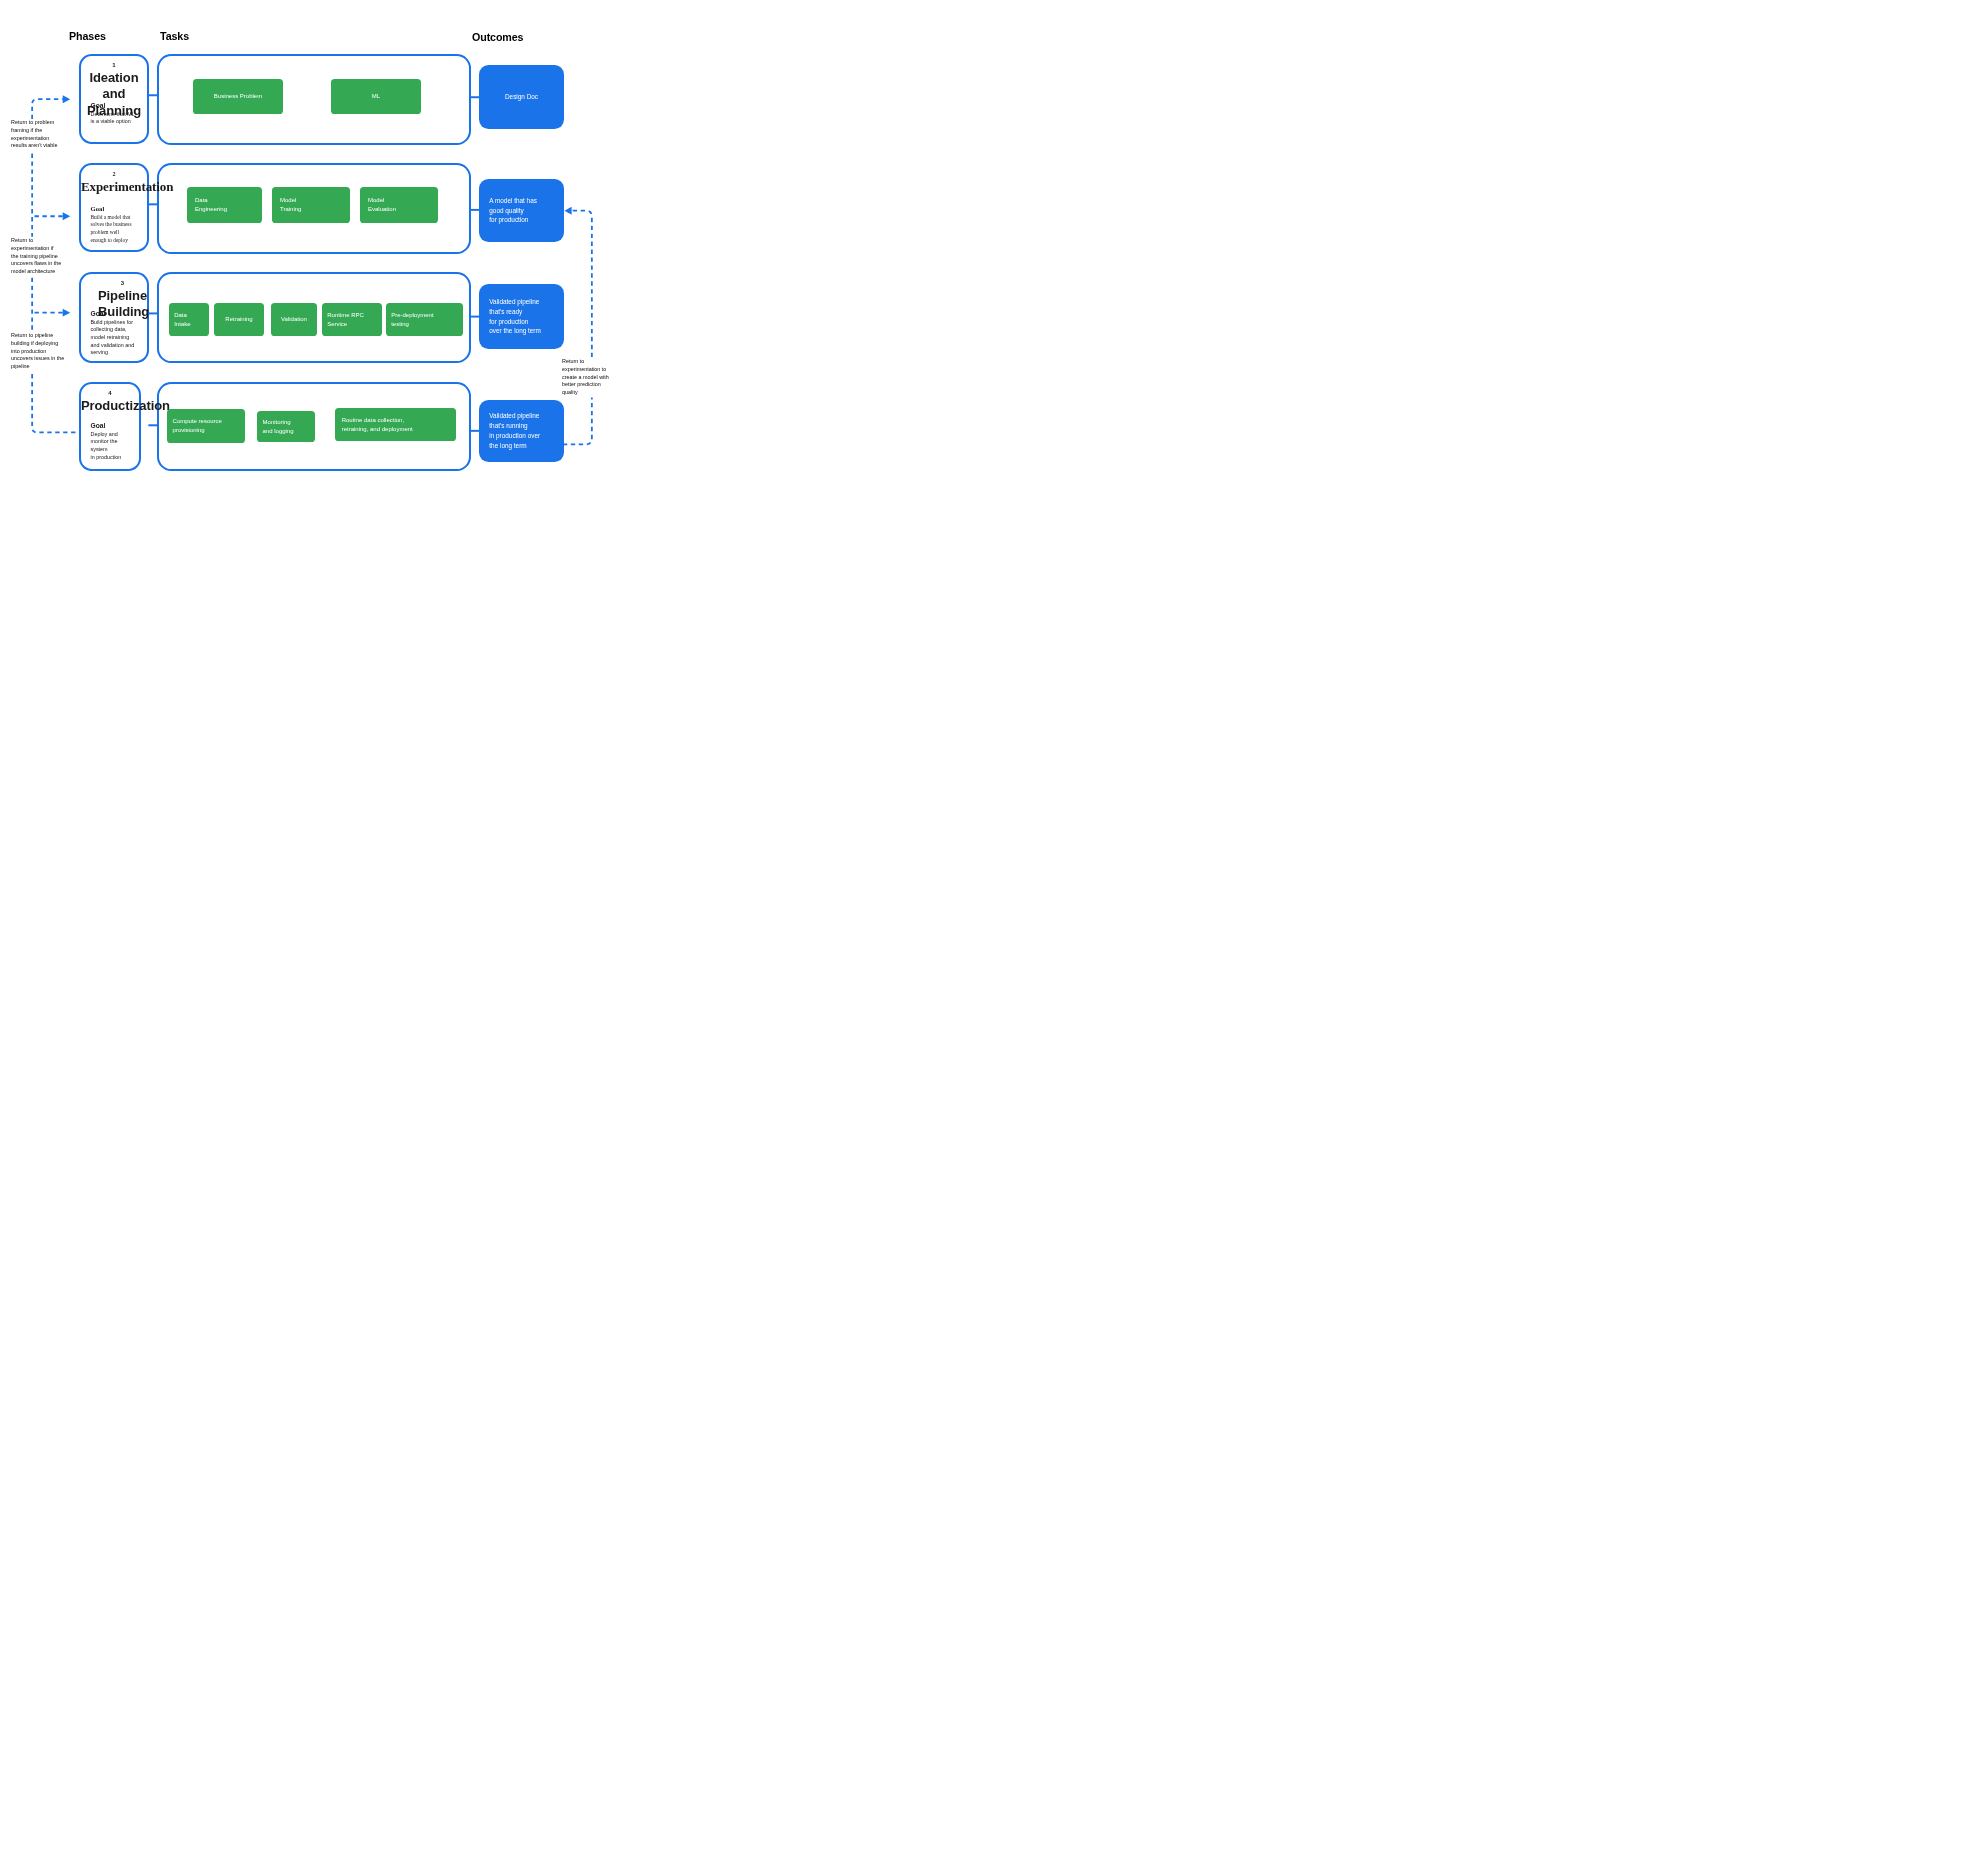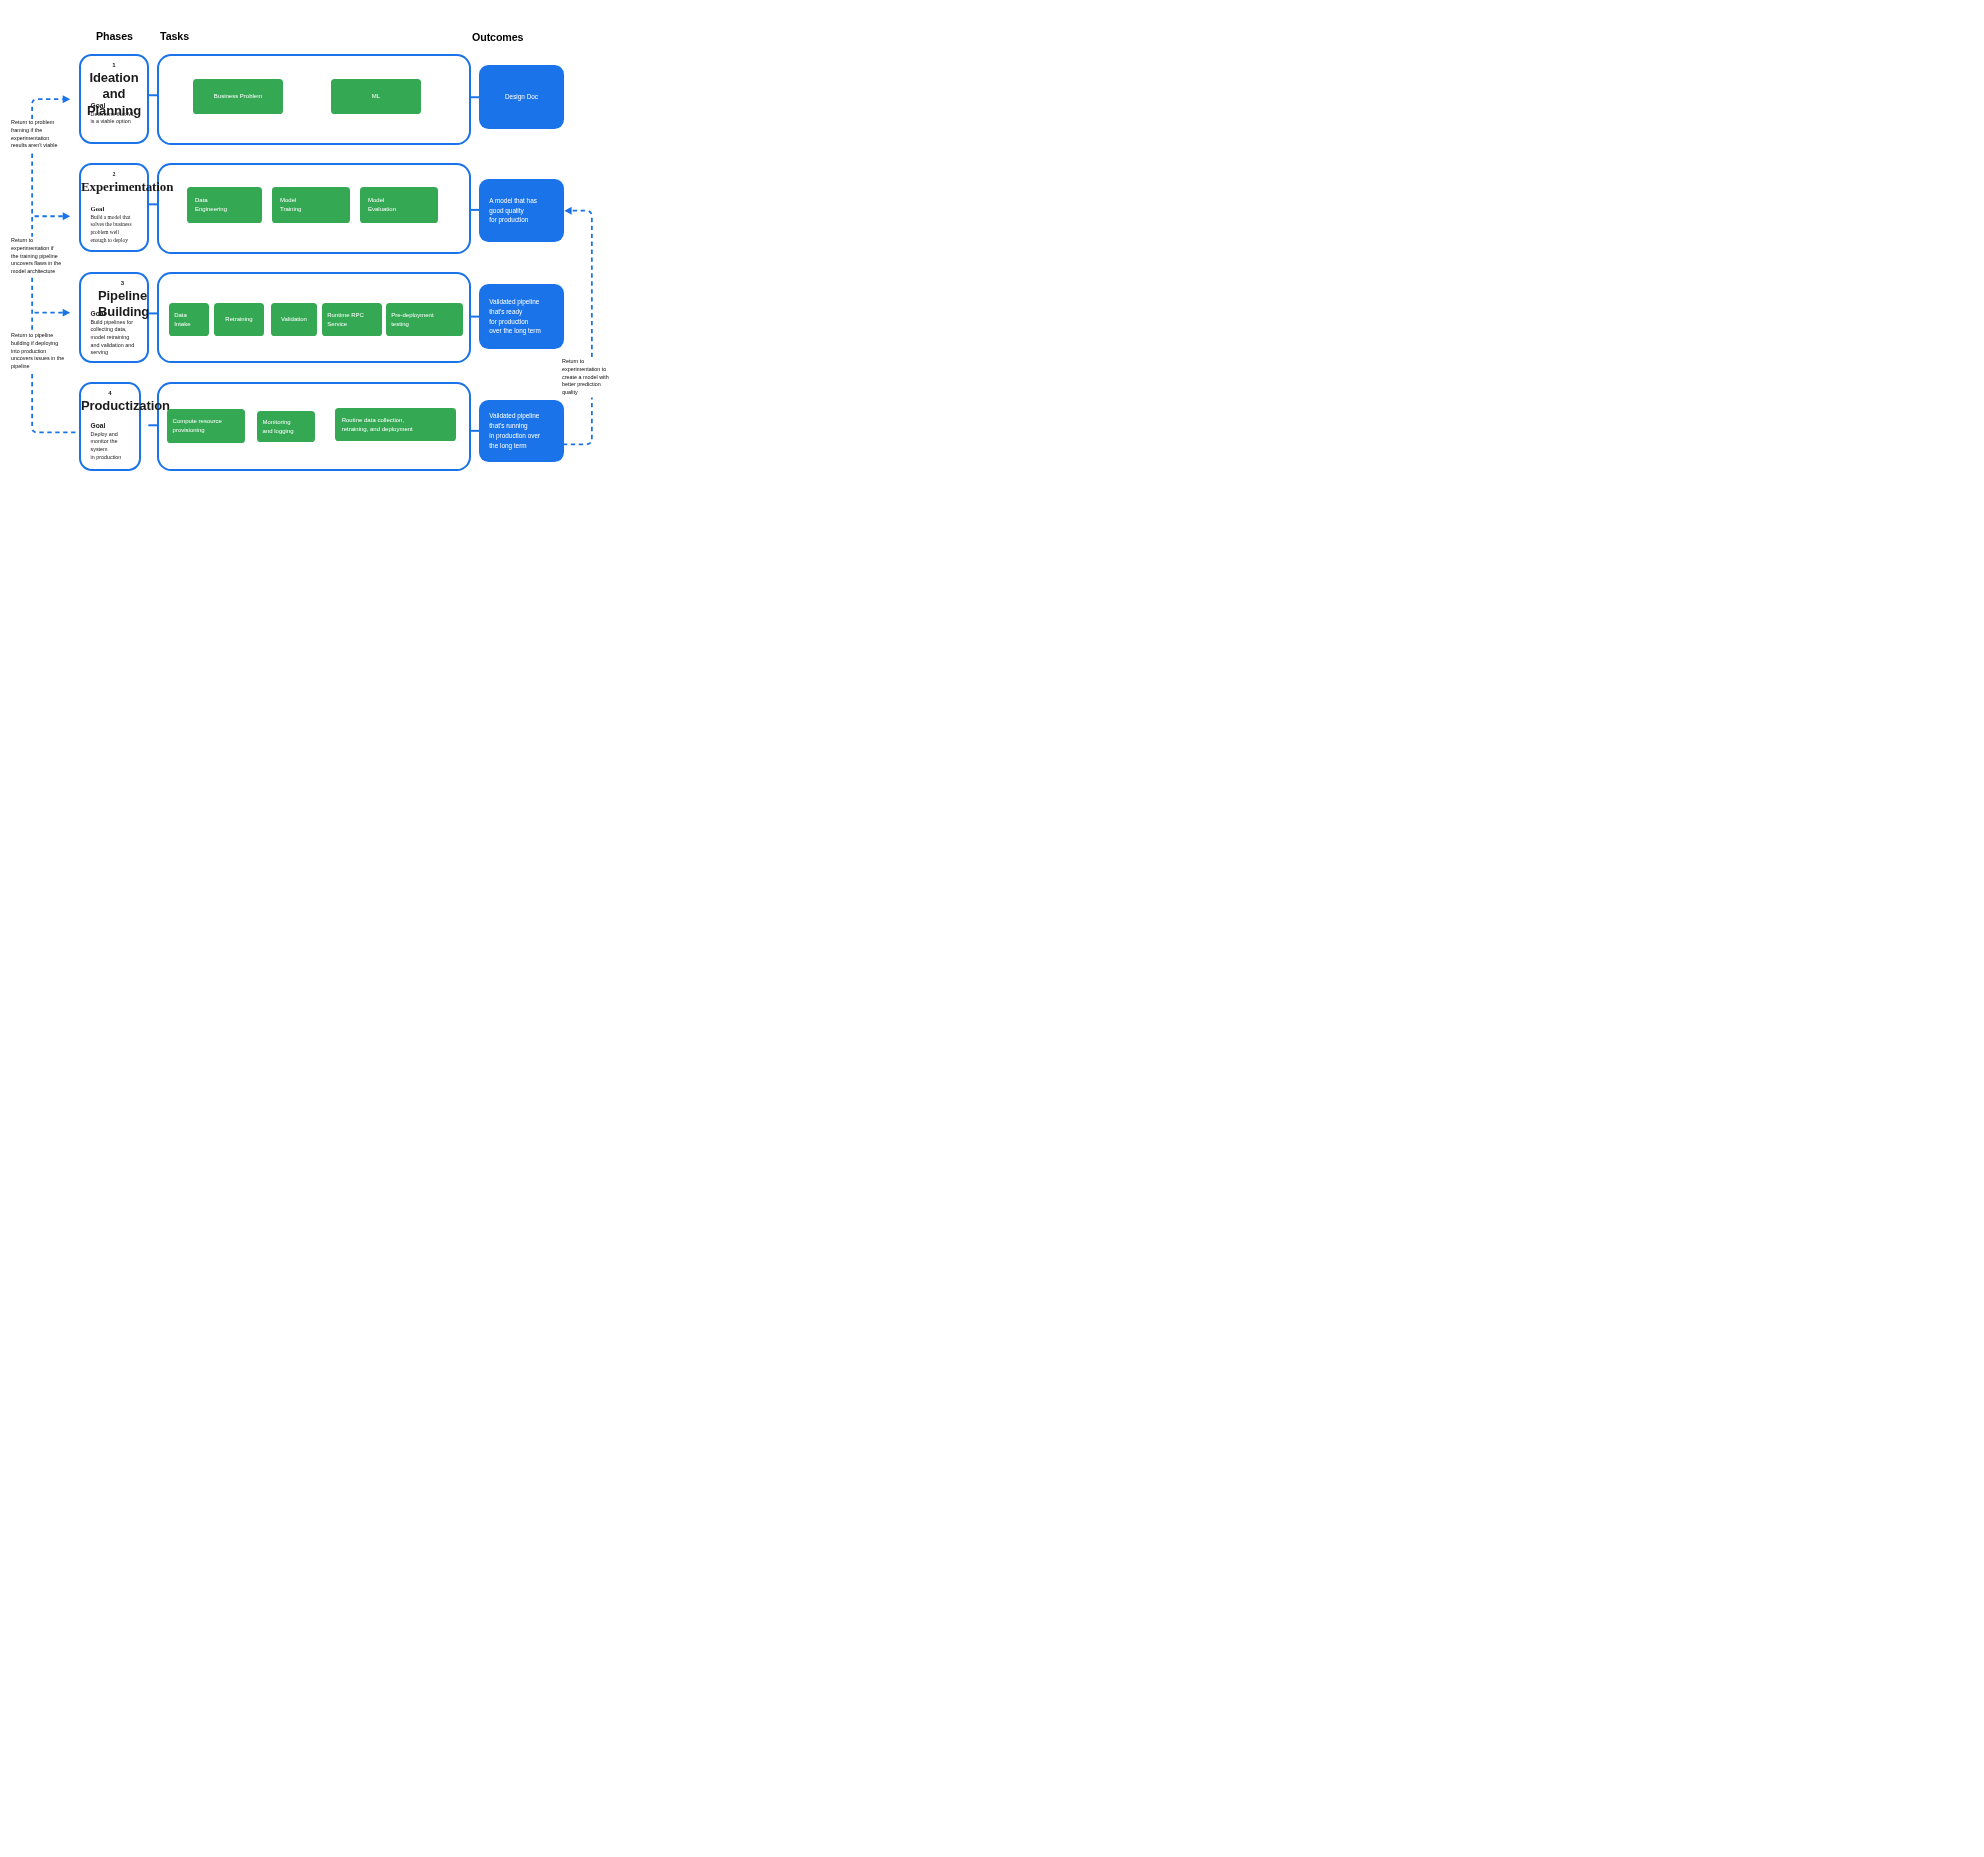--- a/index.html
+++ b/index.html
@@ -83,21 +83,21 @@
     <polygon points="158,535 158,555 177,545" fill="#1a73e8"></polygon>
     <polygon points="158,778 158,798 177,788" fill="#1a73e8"></polygon>
 
     <g fill="none" stroke="#1a73e8" stroke-width="4.5" stroke-dasharray="11 9">
       <path d="M1419 1120 L1477 1120 Q1492 1120 1492 1105 L1492 1002"></path>
       <path d="M1492 900 L1492 546 Q1492 531 1477 531 L1441 531"></path>
     </g>
     <polygon points="1441,521 1441,541 1423,531" fill="#1a73e8"></polygon>
   </svg>
 
-  <div class="hdr" style="left:96px;top:30px;">Phases</div>
+  <div class="hdr" style="left:69px;top:30px;">Phases</div>
   <div class="hdr" style="left:160px;top:30px;">Tasks</div>
   <div class="hdr" style="left:472px;top:31px;text-align:right;">Outcomes</div>
 
   <div class="phase" style="left:79px;top:54px;width:70px;height:90px;">
     <div class="num">1</div>
     <div class="title">Ideation and
 Planning</div>
     <div class="goal" style="top:46px;">
       <div class="glabel">Goal</div>
       <div class="gtext">Determine that ML

